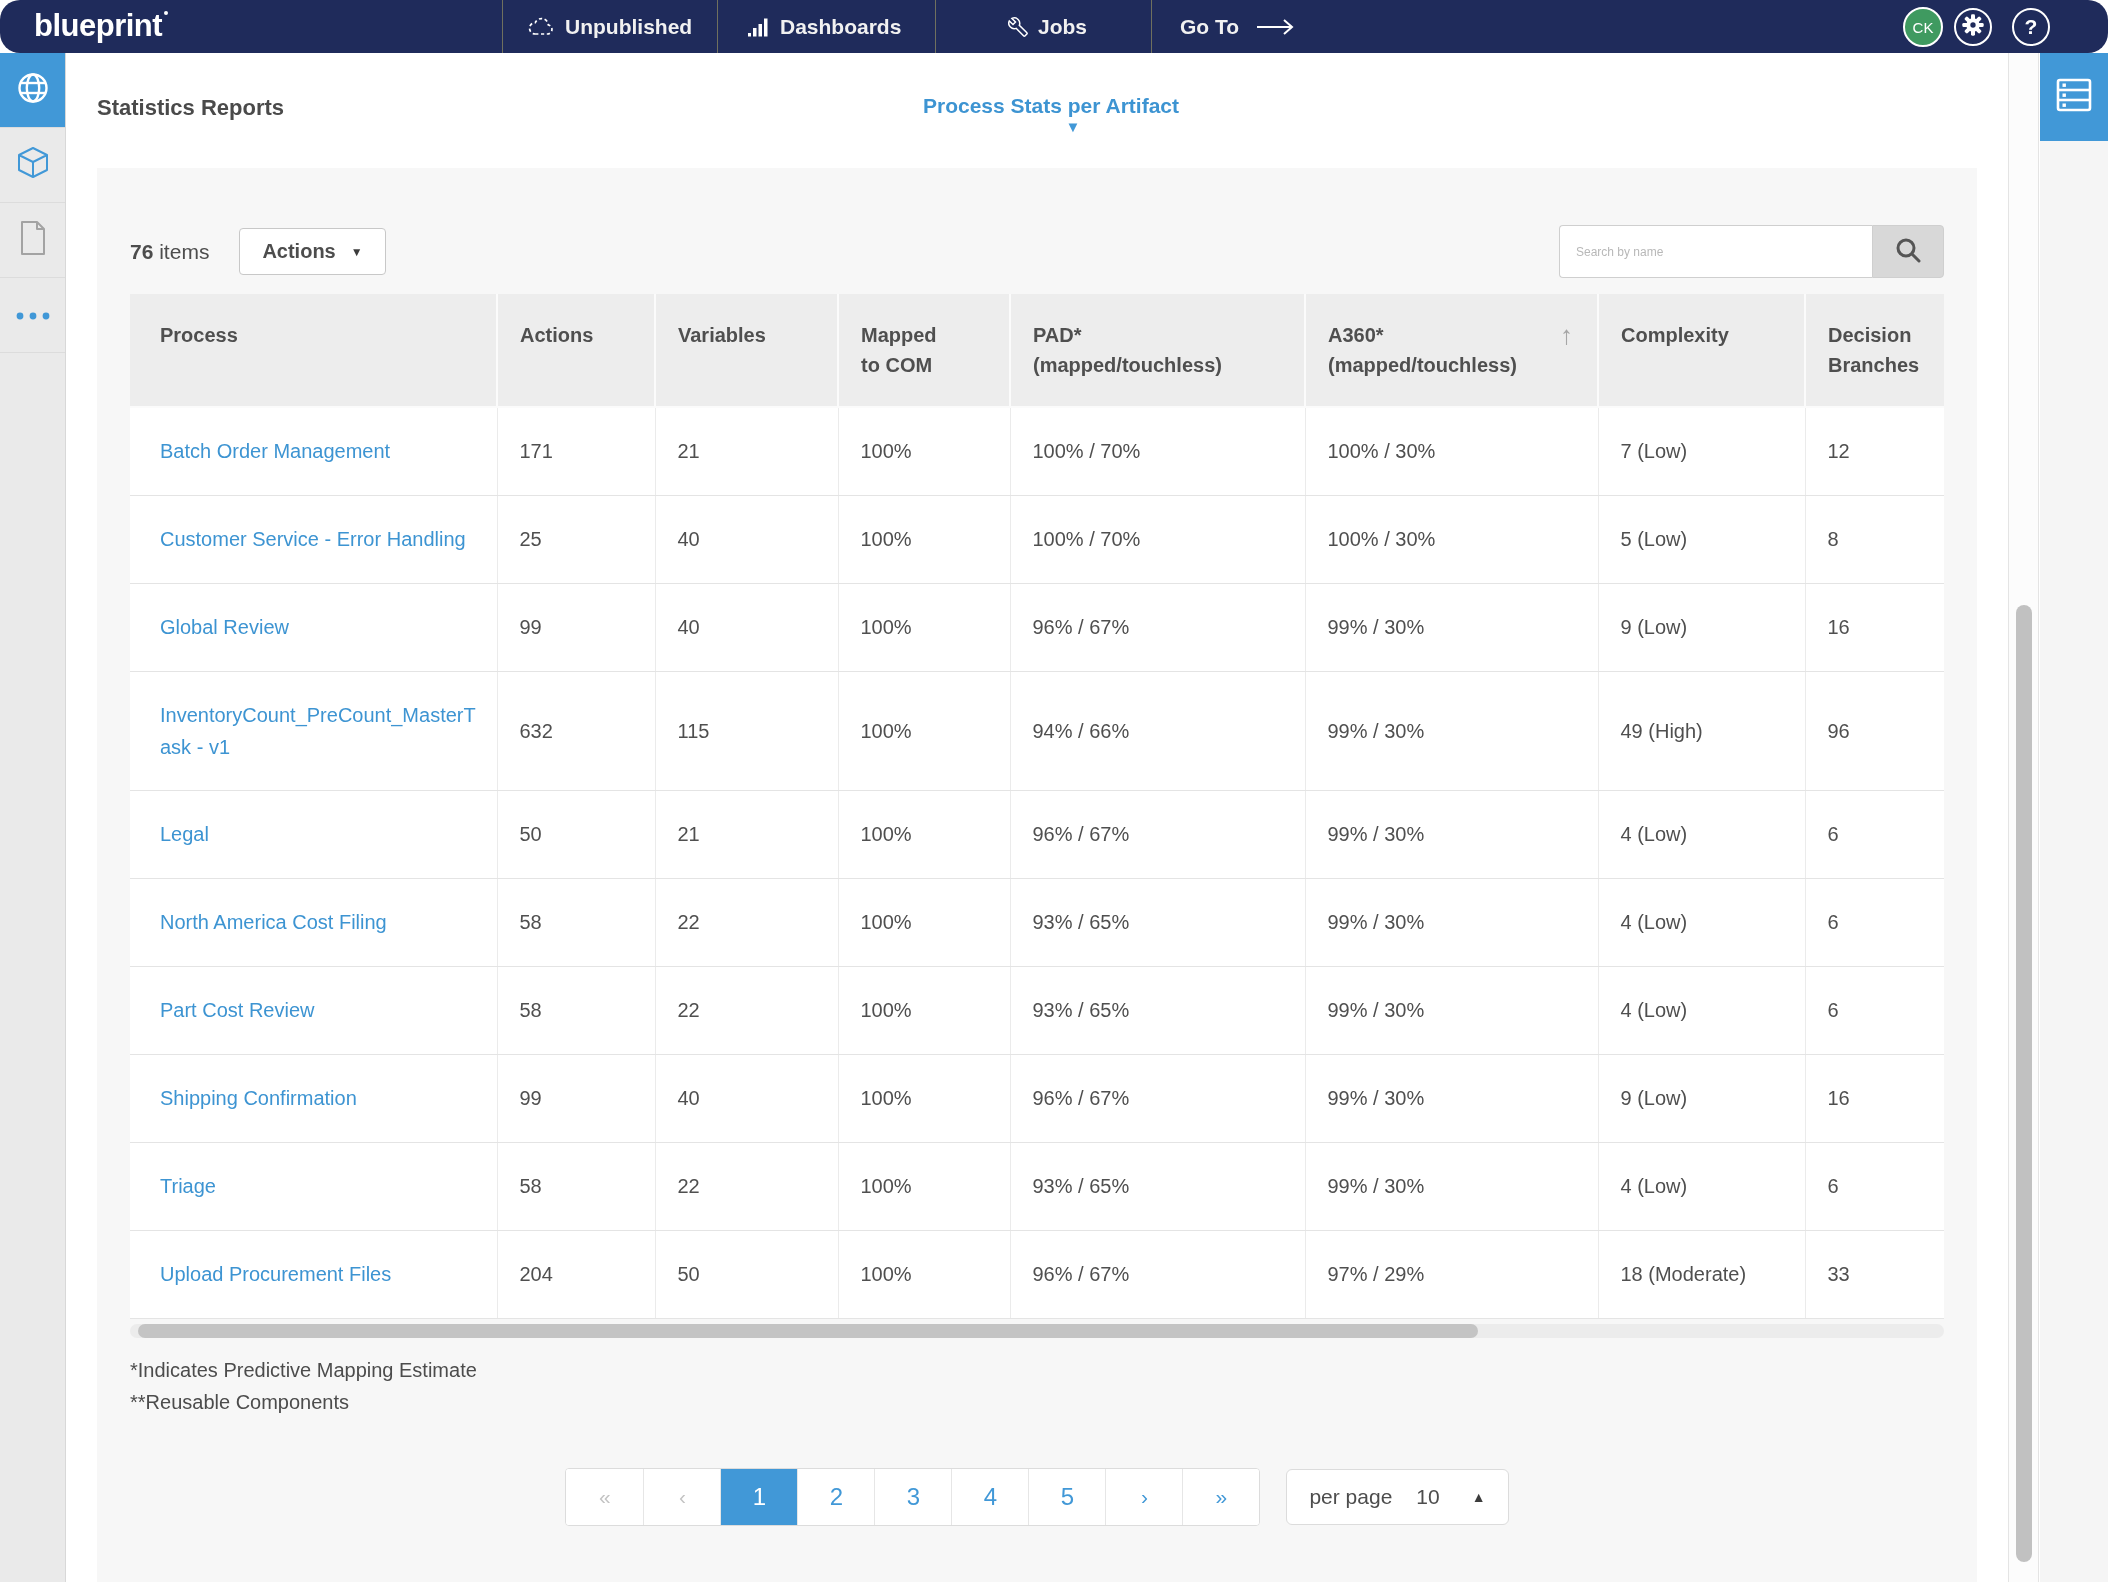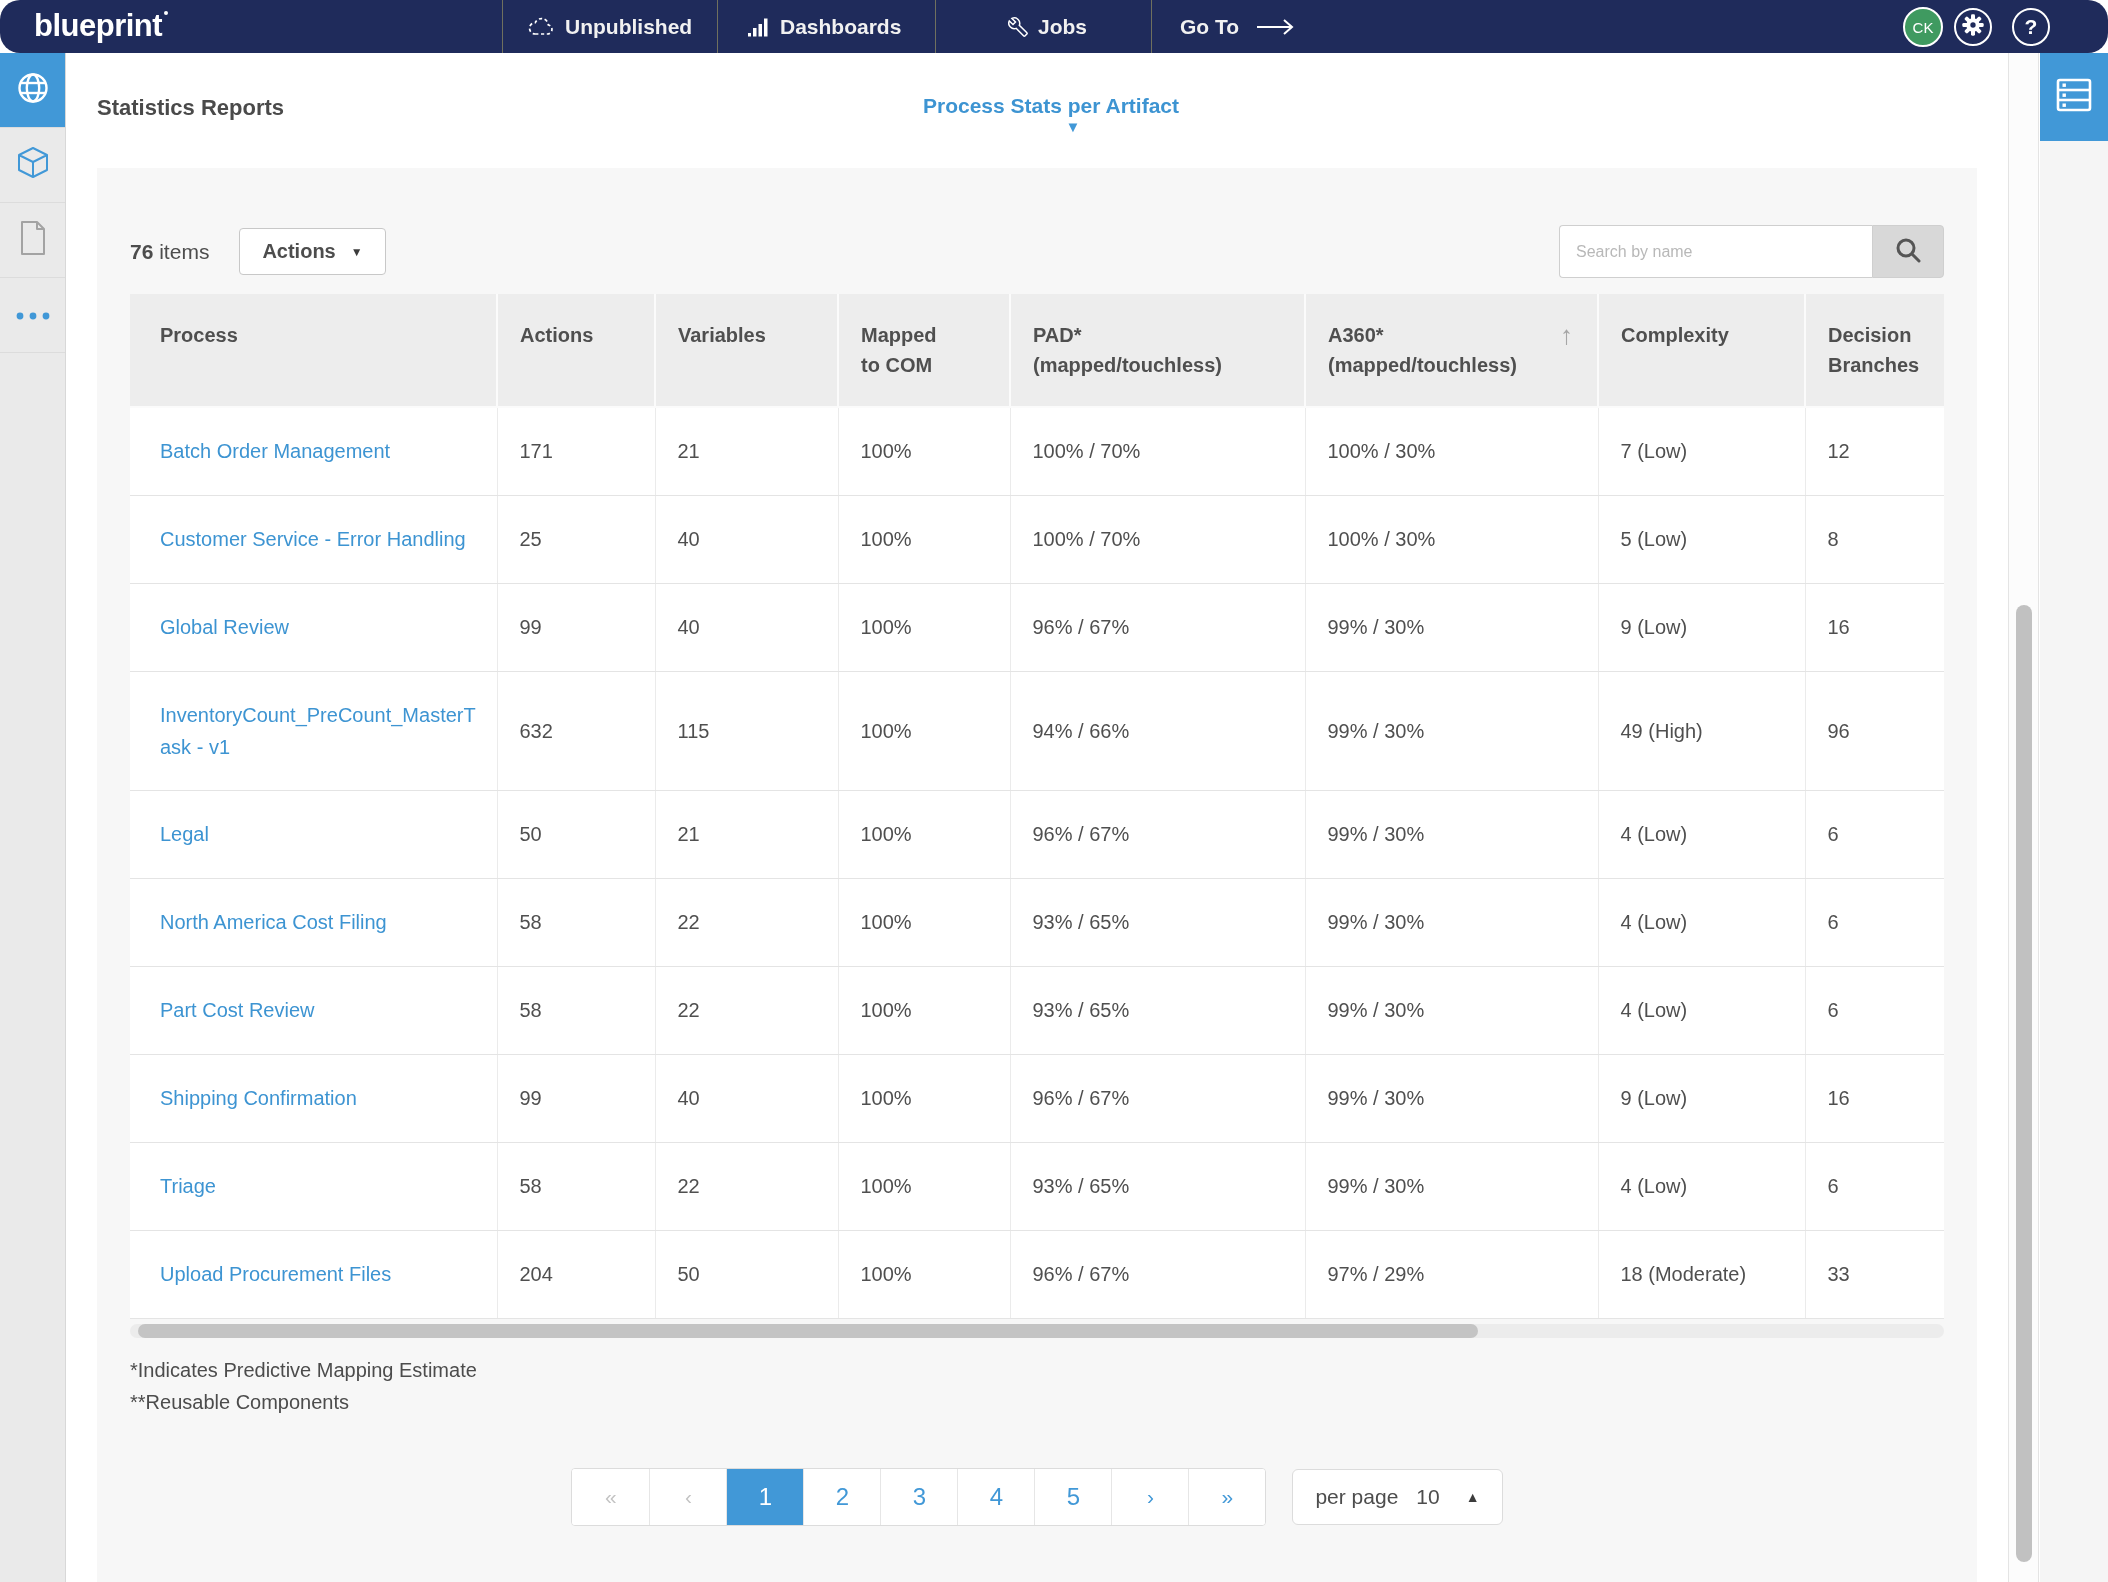--- a/index.html
+++ b/index.html
@@ -36,21 +36,21 @@
 
   
   .card { position:absolute; left:97px; top:168px; width:1880px; height:1414px; background:#f7f7f7; padding:0 33px; }
 
   .toolbar { margin-top:57px; height:53px; display:flex; align-items:center; }
   .items-count { font-size:21px; color:#4d4d4d; }
   .items-count b { font-weight:bold; }
   .actions-btn { margin-left:30px; height:47px; padding:0 22px; background:#fff; border:1px solid #c8c8c8; border-radius:4px; display:flex; align-items:center; gap:15px; font-size:20px; font-weight:bold; color:#4d4d4d; cursor:pointer; }
   .actions-btn .caret { font-size:12px; color:#3c3c3c; }
   .search { margin-left:auto; width:385px; height:53px; display:flex; }
-  .search input { flex:1; min-width:0; border:1px solid #cfcfcf; border-right:none; border-radius:4px 0 0 4px; padding:0 16px; font-size:16px; color:#555; background:#fff; outline:none; font-family:"Liberation Sans",sans-serif; }
+  .search input { flex:1; min-width:0; border:1px solid #cfcfcf; border-right:none; border-radius:4px 0 0 4px; padding:0 16px; font-size:12px; color:#555; background:#fff; outline:none; font-family:"Liberation Sans",sans-serif; }
   .search input::placeholder { color:#b8b8b8; }
   .search-btn { width:72px; background:#d8d8d8; border:1px solid #cfcfcf; border-radius:0 4px 4px 0; display:flex; align-items:center; justify-content:center; cursor:pointer; }
 
   
   table { margin-top:16px; width:1814px; border-collapse:collapse; table-layout:fixed; }
   th { background:#ededed; height:113px; vertical-align:top; text-align:left; padding:26px 20px 0 22px; font-size:20px; font-weight:bold; color:#4f4f4f; line-height:30px; border-right:2px solid #fbfbfb; border-bottom:2px solid #fbfbfb; position:relative; cursor:pointer; }
   th:last-child { border-right:none; }
   th .h2 { display:block; }
   .sort-arrow { position:absolute; right:24px; top:26px; font-size:26px; font-weight:normal; color:#a6a6a6; }
   td { background:#fff; height:88px; vertical-align:middle; padding:27px 20px 27px 22px; font-size:20px; color:#4f4f4f; line-height:32px; border-right:1px solid #ebebeb; border-bottom:1px solid #e4e4e4; overflow-wrap:break-word; word-break:break-word; }
@@ -64,21 +64,21 @@
   .footnotes { margin-top:16px; font-size:20px; color:#4c4c4c; line-height:32px; }
 
   
   .pagination-row { margin-top:50px; display:flex; justify-content:center; align-items:center; gap:26px; }
   .pager { display:flex; background:#fff; border:1px solid #dcdcdc; border-radius:4px; overflow:hidden; }
   .page-btn { width:77px; height:56px; display:flex; align-items:center; justify-content:center; font-size:24px; color:#4198d7; border-left:1px solid #e6e6e6; cursor:pointer; background:#fff; }
   .page-btn:first-child { border-left:none; }
   .page-btn.nav-sym { font-size:21px; }
   .page-btn.disabled { color:#c3c3c3; }
   .page-btn.active { background:#4198d7; color:#fff; }
-  .per-page { height:56px; background:#fff; border:1px solid #dcdcdc; border-radius:6px; display:flex; align-items:center; padding:0 22px; gap:18px; font-size:21px; color:#4d4d4d; cursor:pointer; }
+  .per-page { height:56px; background:#fff; border:1px solid #dcdcdc; border-radius:6px; display:flex; align-items:center; padding:0 22px; gap:24px; font-size:21px; color:#4d4d4d; cursor:pointer; }
   .per-page .pp-caret { font-size:14px; color:#3c3c3c; margin-left:8px; }
 </style>
 </head>
 <body>
 
 <div class="navbar">
   <div class="logo">blueprint</div>
 
   <div class="nav-divider" style="left:502px"></div>
   <div class="nav-divider" style="left:717px"></div>

